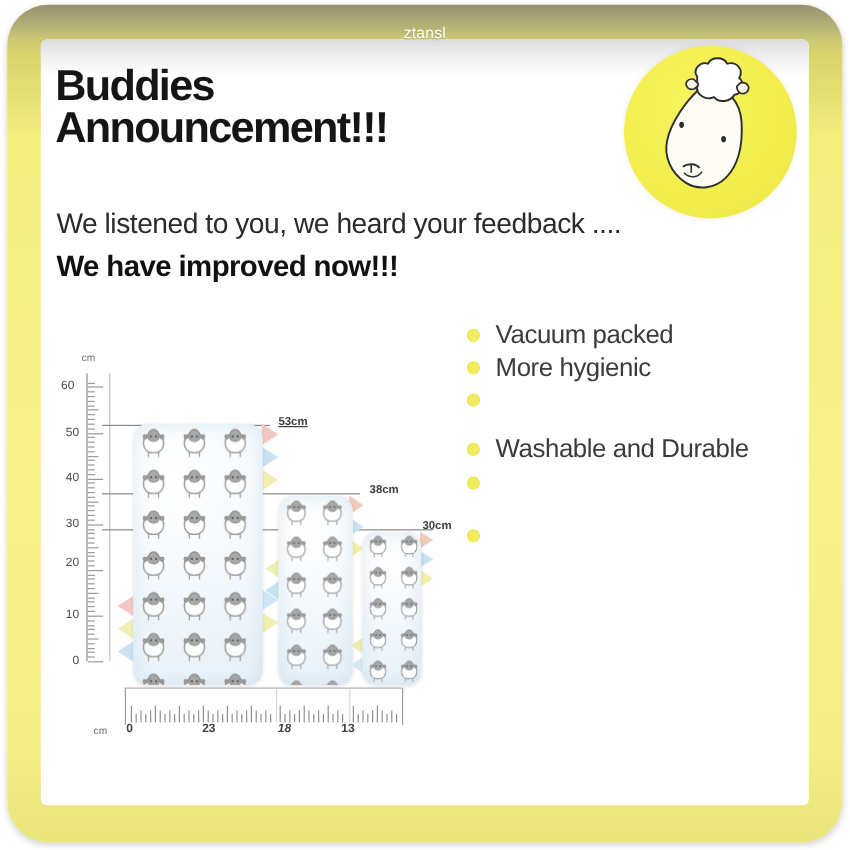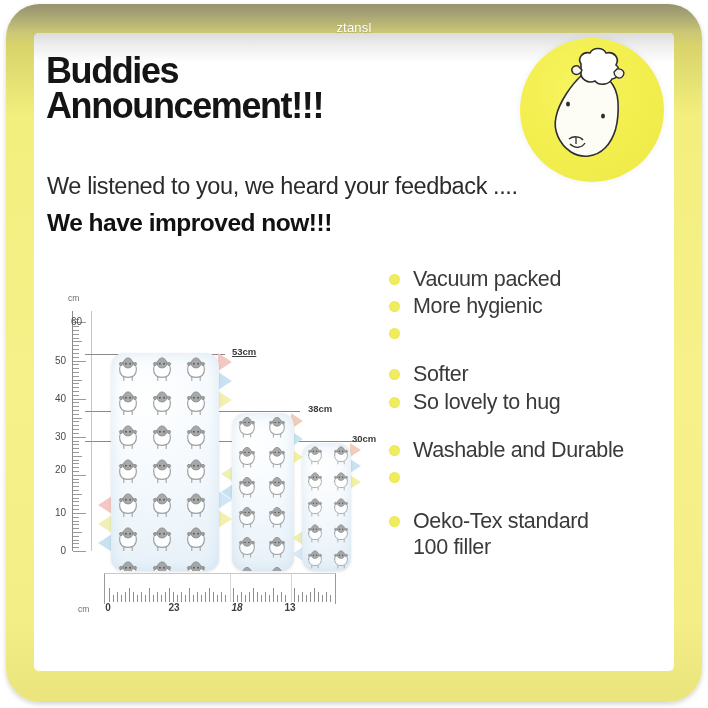--- a/index.html
+++ b/index.html
@@ -329,46 +329,34 @@
         </div>
         <div class="feat-item">
           <span class="bullet"></span>
           <span class="feat-text">More hygienic</span>
         </div>
         <div class="feat-item">
           <span class="bullet"></span>
         </div>
       </div>
 
-      <div class="feat-group">
-        <div class="feat-item">
-          <span class="bullet"></span>
-          <span class="feat-text">Softer</span>
-        </div>
-        <div class="feat-item">
-          <span class="bullet"></span>
-          <span class="feat-text">So lovely to hug</span>
-        </div>
-      </div>
 
       <div class="feat-group" style="margin-bottom:25px">
         <div class="feat-item">
           <span class="bullet"></span>
           <span class="feat-text">Washable and Durable</span>
         </div>
         <div class="feat-item">
           <span class="bullet"></span>
         </div>
       </div>
 
       <div class="feat-group">
         <div class="feat-item">
           <span class="bullet"></span>
-          <span class="feat-text" style="white-space:pre-line">Oeko-Tex standard
-100 filler</span>
         </div>
       </div>
 
     </div>
 
     <div class="diagram">
 
       <div class="axis-unit" style="left:22px; top:2px;">cm</div>
 
       <div class="vruler" id="vruler">
@@ -435,21 +423,21 @@
           <div class="tk" style="top: 11.4286px; width: 13px;"></div>
           <div class="tk" style="top: 7.61905px; width: 6px;"></div>
         </div>
       <div id="vlabels">
           <div class="vtick-label" style="left: 4px; top: 254px;">0</div>
           <div class="vtick-label" style="left: 4px; top: 215.905px;">10</div>
           <div class="vtick-label" style="left: 4px; top: 173px;">20</div>
           <div class="vtick-label" style="left: 4px; top: 139.714px;">30</div>
           <div class="vtick-label" style="left: 4px; top: 101.619px;">40</div>
           <div class="vtick-label" style="left: 4px; top: 63.5238px;">50</div>
-          <div class="vtick-label" style="left: 20px; top: 25.4286px; text-align: right;">60</div>
+          <div class="vtick-label" style="left: 0; top: 25.4286px; text-align: right;">60</div>
         </div>
       <div class="vline"></div>
 
       <div class="lead" style="left:39px; top:63px; width:140px;"></div>
       <div class="lead" style="left:39px; top:120px; width:215px;"></div>
       <div class="lead" style="left:39px; top:150px; width:276px;"></div>
 
       <div class="dim-label" style="left:186px; top:55px;text-decoration:underline;">53cm</div>
       <div class="dim-label" style="left:262px; top:112px;">38cm</div>
       <div class="dim-label" style="left:306px; top:142px;">30cm</div>

